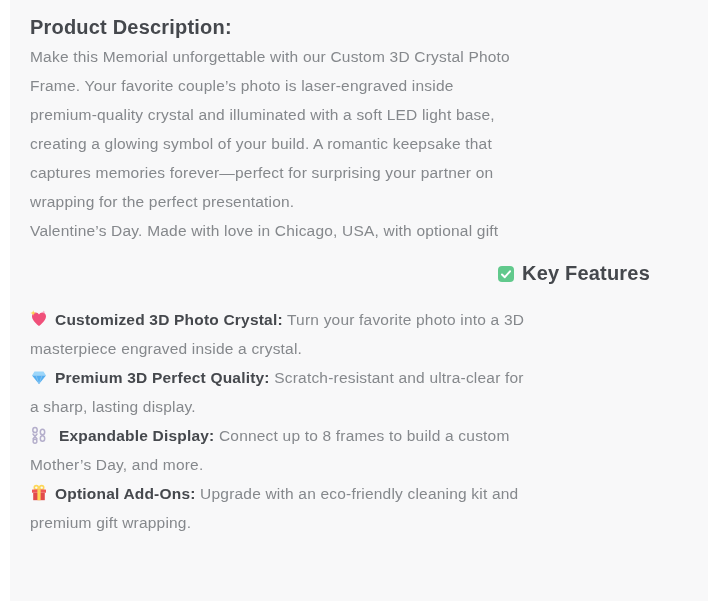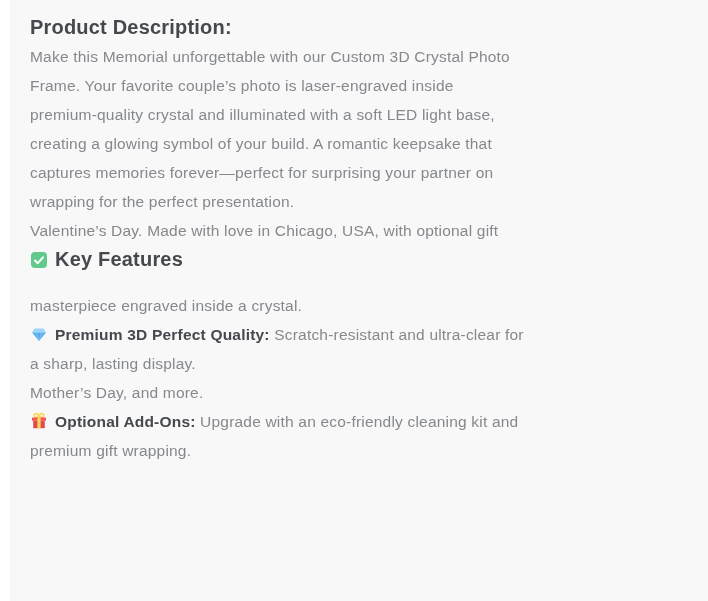--- a/index.html
+++ b/index.html
@@ -26,21 +26,23 @@
     white-space: nowrap;
   }
 
   .heading {
     font-weight: 700;
     color: #45484d;
     font-size: 20px;
   }
 
   .features-heading {
+    margin-top: 14px;
     margin-bottom: 17px;
+    text-align: right;
   }
 
   strong.flabel {
     font-weight: 700;
     color: #45484d;
   }
 
   .icon {
     display: inline-block;
     width: 18px;
@@ -68,33 +70,45 @@
     <div class="line">Valentine’s Day. Made with love in Chicago, USA, with optional gift</div>
 
     <div class="line heading features-heading"><span class="icon"><svg viewBox="0 0 18 18">
             <rect x="1" y="1" width="16" height="16" rx="4" fill="#61c98c"></rect>
             <polyline points="5,9.5 7.8,12.2 13,6.3" fill="none" stroke="#ffffff" stroke-width="2" stroke-linecap="round" stroke-linejoin="round"></polyline>
           </svg></span><span>Key Features</span></div>
 
     <div class="features-list">
 
       <div class="feature-item">
+        <div class="line"><span class="icon"><svg viewBox="0 0 18 18">
+                <path d="M9 16 C4.2 12.2 2 9 2 6.2 C2 4.1 3.7 2.5 5.8 2.5 C7.1 2.5 8.3 3.3 9 4.4 C9.7 3.3 10.9 2.5 12.2 2.5 C14.3 2.5 16 4.1 16 6.2 C16 9 13.8 12.2 9 16 Z" fill="#f0507a"></path>
+                <path d="M3.2 0.2 L3.9 2.3 L6 3 L3.9 3.7 L3.2 5.8 L2.5 3.7 L0.4 3 L2.5 2.3 Z" fill="#ffd54f"></path>
+                <path d="M13.8 0.5 L14.2 1.7 L15.4 2.1 L14.2 2.5 L13.8 3.7 L13.4 2.5 L12.2 2.1 L13.4 1.7 Z" fill="#ff8fb0"></path>
+              </svg></span><strong class="flabel">Customized 3D Photo Crystal:</strong> <span>Turn your favorite photo into a 3D</span></div>
         <div class="line">masterpiece engraved inside a crystal.</div>
       </div>
 
       <div class="feature-item">
         <div class="line"><span class="icon"><svg viewBox="0 0 18 18">
                 <polygon points="4.5,3.5 13.5,3.5 16,7.5 2,7.5" fill="#9bd6fa"></polygon>
                 <polygon points="2,7.5 16,7.5 9,16 " fill="#55aef0"></polygon>
                 <polyline points="6,7.5 9,16 12,7.5" fill="none" stroke="#8ec8f2" stroke-width="0.8"></polyline>
               </svg></span><strong class="flabel">Premium 3D Perfect Quality:</strong> <span>Scratch-resistant and ultra-clear for</span></div>
         <div class="line">a sharp, lasting display.</div>
       </div>
 
       <div class="feature-item">
+        <div class="line"><span class="icon wide"><svg viewBox="0 0 18 18">
+                <ellipse cx="5" cy="4" rx="2.2" ry="2.6" fill="none" stroke="#b4aecb" stroke-width="1.5"></ellipse>
+                <path d="M3 8 L7 13 M7 8 L3 13" stroke="#b4aecb" stroke-width="1.5" stroke-linecap="round"></path>
+                <ellipse cx="5" cy="15.2" rx="1.9" ry="2" fill="none" stroke="#b4aecb" stroke-width="1.4"></ellipse>
+                <ellipse cx="12.5" cy="6" rx="2.2" ry="2.8" fill="none" stroke="#b4aecb" stroke-width="1.5"></ellipse>
+                <ellipse cx="12.5" cy="12.5" rx="2.2" ry="2.8" fill="none" stroke="#b4aecb" stroke-width="1.5"></ellipse>
+              </svg></span><strong class="flabel">Expandable Display:</strong> <span>Connect up to 8 frames to build a custom</span></div>
       </div>
 
       <div class="feature-item">
         <div class="line">Mother’s Day, and more.</div>
       </div>
 
       <div class="feature-item">
         <div class="line"><span class="icon"><svg viewBox="0 0 18 18">
                 <circle cx="6.3" cy="3.6" r="2" fill="none" stroke="#fdd757" stroke-width="1.6"></circle>
                 <circle cx="11.7" cy="3.6" r="2" fill="none" stroke="#fdd757" stroke-width="1.6"></circle>

